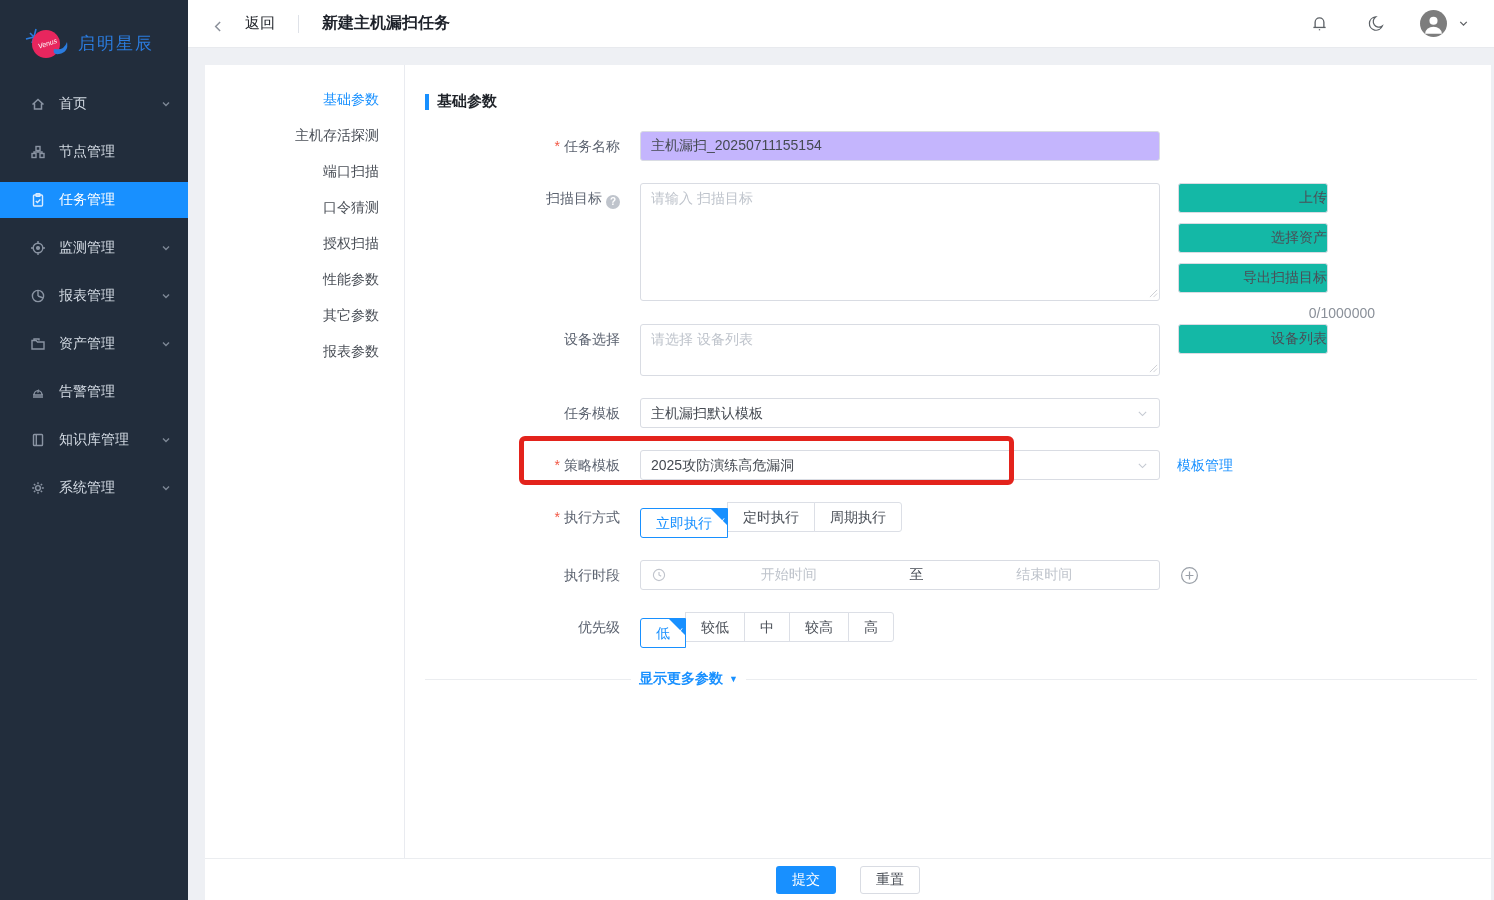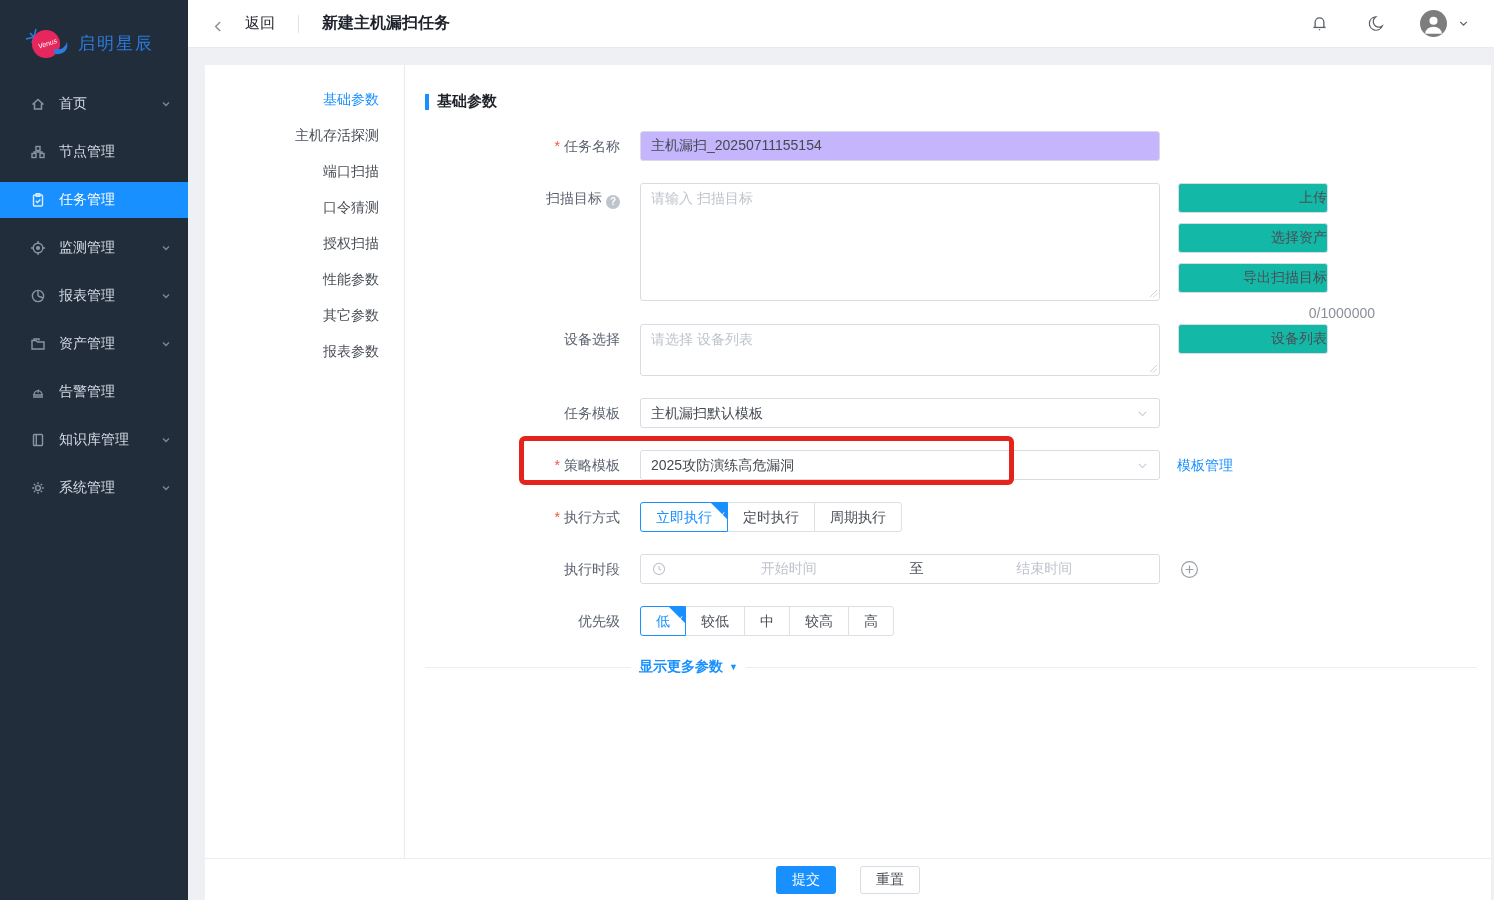--- a/index.html
+++ b/index.html
@@ -58,21 +58,21 @@
 
   .side-buttons { position:absolute; left:753px; top:0; display:flex; flex-direction:column; gap:10px; }
   .ghost-btn { width:150px; height:30px; border:1px solid #d9dce3; border-radius:3px; background:#14b8a6; font-size:14px; color:#4a4f57; font-family:Liberation Mono, monospace; cursor:pointer;text-align:right; }
 
   .select-box { width:520px; height:30px; border:1px solid #d9dce3; border-radius:3px; padding:0 28px 0 10px; font-size:14px; color:#454a52; line-height:28px; position:relative; background:#fff; cursor:pointer; }
   .sel-caret { position:absolute; right:10px; top:8px; color:#c5cad2; display:inline-flex; }
   .manage-link { font-size:14px; color:#1890ff; line-height:30px; margin-left:17px; cursor:pointer; white-space:nowrap; }
 
   .btn-group { display:flex; }
   .gbtn { position:relative; height:30px; line-height:28px; padding:0 15px; border:1px solid #dcdfe6; margin-left:-1px; background:#fff; font-size:14px; color:#4a4f57; cursor:pointer; }
-  .gbtn:first-child { margin-left:0; border-radius:3px 0 0 3px; }
+  .gbtn:first-child { margin-left:0; border-radius:3px 0 0 3px;margin-top:6px; }
   .gbtn:last-child { border-radius:0 3px 3px 0; }
   .gbtn.sel { border-color:#1890ff; color:#1890ff; z-index:2; overflow:hidden; }
   .gbtn.sel::after { content:''; position:absolute; top:0; right:0; width:0; height:0; border-top:16px solid #1890ff; border-left:16px solid transparent; }
   .tick { display:none; }
   .gbtn.sel .tick { display:block; position:absolute; top:-2px; right:1px; font-size:9px; color:#ffffff; z-index:3; font-weight:bold; }
   .tick::after { content:"✓"; }
 
   .time-input { width:520px; height:30px; border:1px solid #d9dce3; border-radius:3px; display:flex; align-items:center; background:#fff; font-size:14px; }
   .clock-icon { display:inline-flex; color:#c0c4cc; margin:0 8px 0 11px; }
   .time-ph { flex:1; text-align:center; color:#bfc4cc; }

